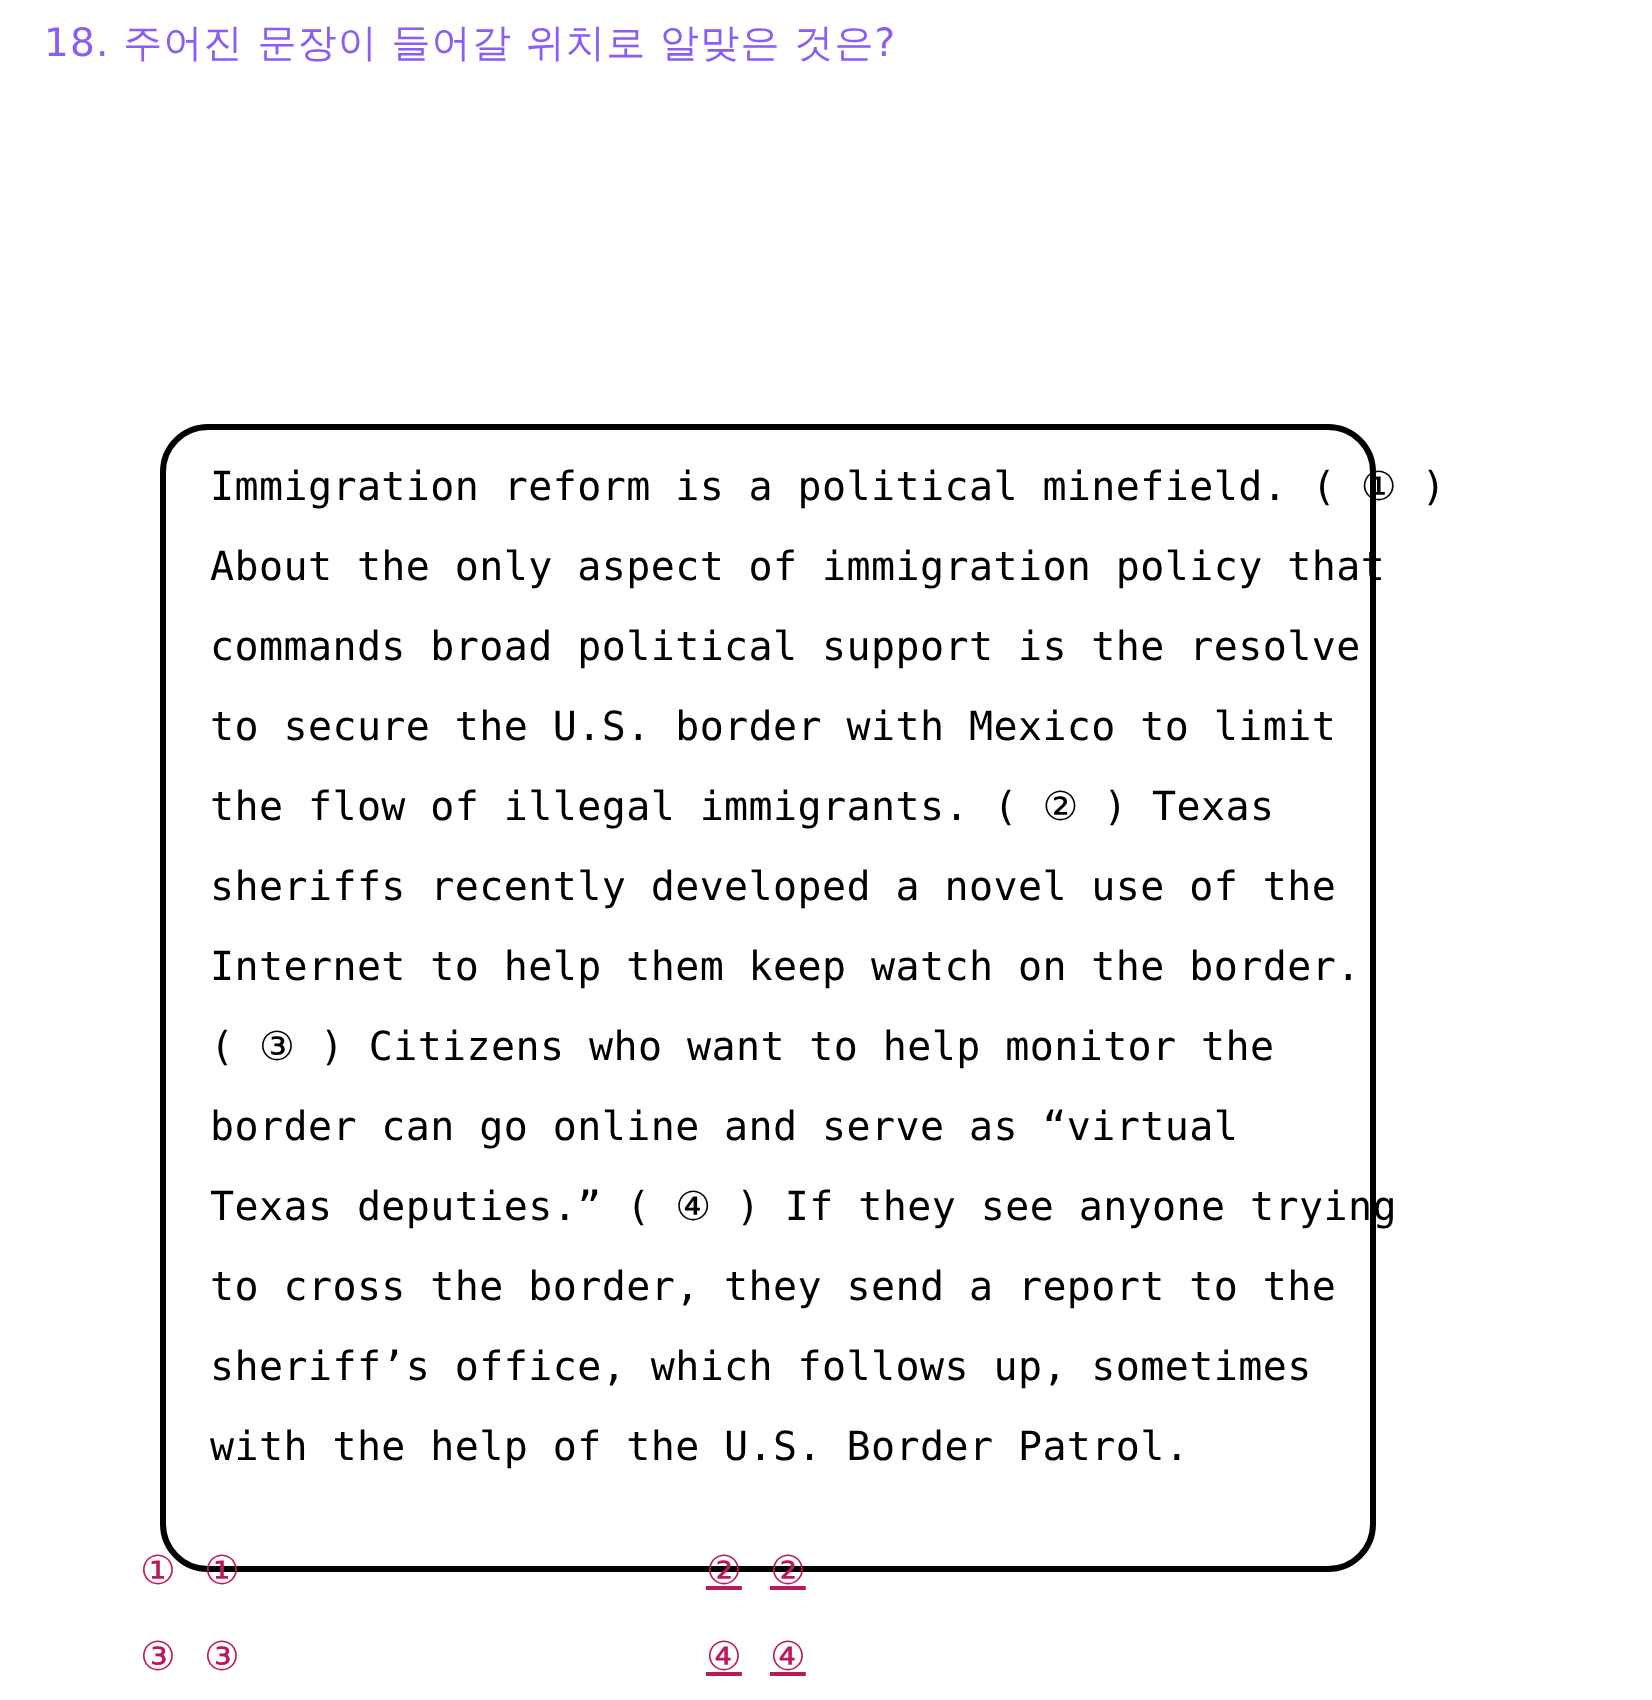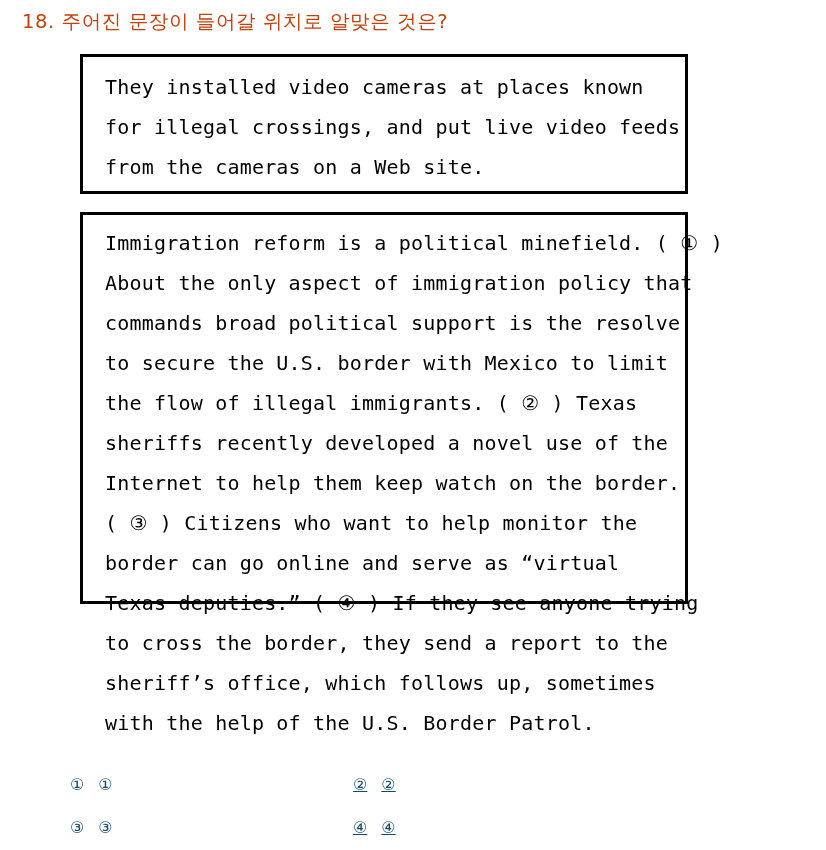--- a/index.html
+++ b/index.html
@@ -25,21 +25,21 @@
   }
 
   
   .question-heading {
     position: absolute;
     left: 22px;
     top: 9px;
     font-family: "DejaVu Sans", sans-serif;
     font-size: 19.5px;
     line-height: 26px;
-    color: #c2410c;
+    color: #8b5cf6;
     letter-spacing: 0.6px;
     white-space: nowrap;
   }
 
   
   .passage-box {
     position: absolute;
     border: 3px solid #000000;
     background: #ffffff;
     box-sizing: border-box;
@@ -50,21 +50,22 @@
     left: 80px;
     top: 54px;
     width: 608px;
     height: 140px;
   }
 
   #passage-box {
     left: 80px;
     top: 212px;
     width: 608px;
-    height: 392px;
+    height: 574px;
+    border-radius: 24px;
   }
 
   
   .box-text {
     position: absolute;
     left: 22px;
     top: 8px;
     width: 790px;
     font-family: "DejaVu Sans Mono", monospace;
     font-size: 20px;
@@ -101,45 +102,38 @@
     top: 772px;
     width: 826px;
   }
   .choice-row {
     position: relative;
     height: 43px;
   }
   .choice {
     position: absolute;
     font-family: "DejaVu Sans", sans-serif;
-    font-size: 16px;
+    font-size: 20px;
     line-height: 26px;
-    color: #0c4a6e;
+    color: #be185d;
     white-space: nowrap;
   }
   .choice .marker { margin-right: 14px; }
   .choice-col-1 { left: 70px; }
   .choice-col-2 { left: 353px; text-decoration: underline; }
 </style>
 </head>
 <body>
 
 <div id="page">
 
   <div class="clipper">
 
     <div class="question-heading">18. 주어진 문장이 들어갈 위치로 알맞은 것은?</div>
 
-    <div class="passage-box" id="given-sentence-box">
-      <div class="box-text" id="given-sentence-text">
-          <span class="text-line">They installed video cameras at places known</span>
-          <span class="text-line">for illegal crossings, and put live video feeds</span>
-          <span class="text-line">from the cameras on a Web site.</span>
-        </div>
-    </div>
 
     <div class="passage-box" id="passage-box">
       <div class="box-text" id="passage-text">
           <span class="text-line">Immigration reform is a political minefield. ( ① )</span>
           <span class="text-line">About the only aspect of immigration policy that</span>
           <span class="text-line">commands broad political support is the resolve</span>
           <span class="text-line">to secure the U.S. border with Mexico to limit</span>
           <span class="text-line">the flow of illegal immigrants. ( ② ) Texas</span>
           <span class="text-line">sheriffs recently developed a novel use of the</span>
           <span class="text-line">Internet to help them keep watch on the border.</span>

